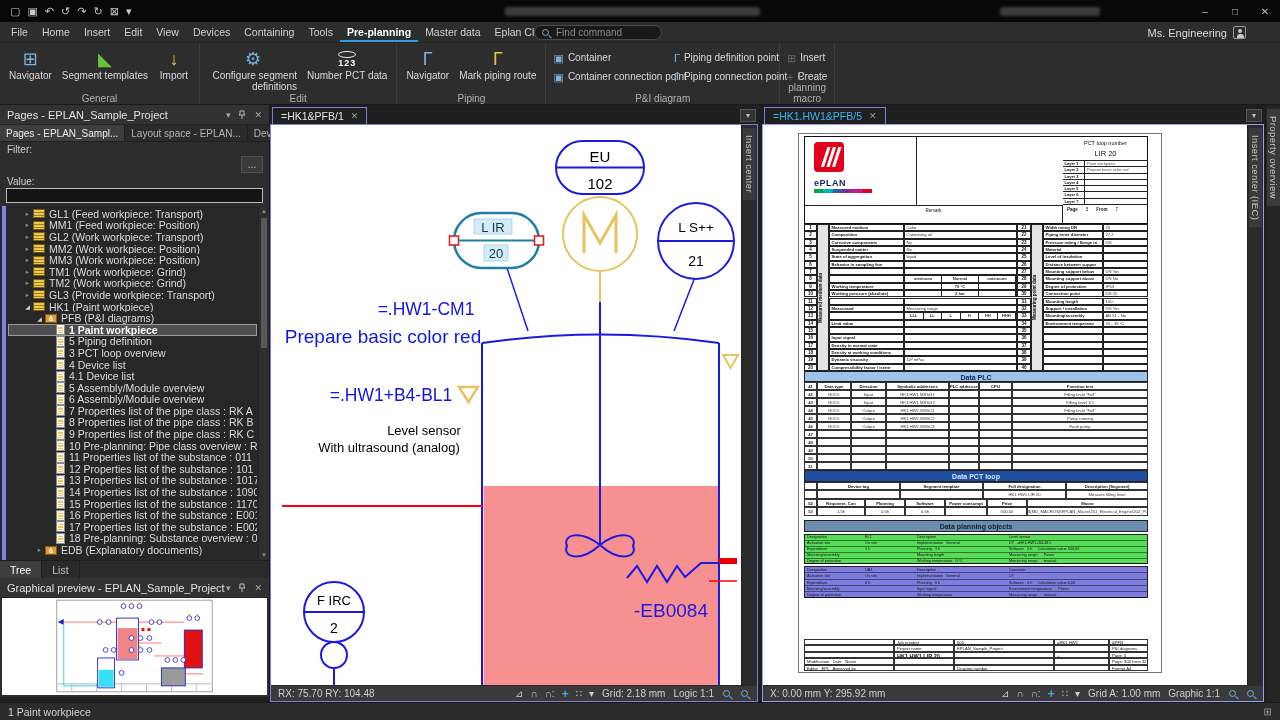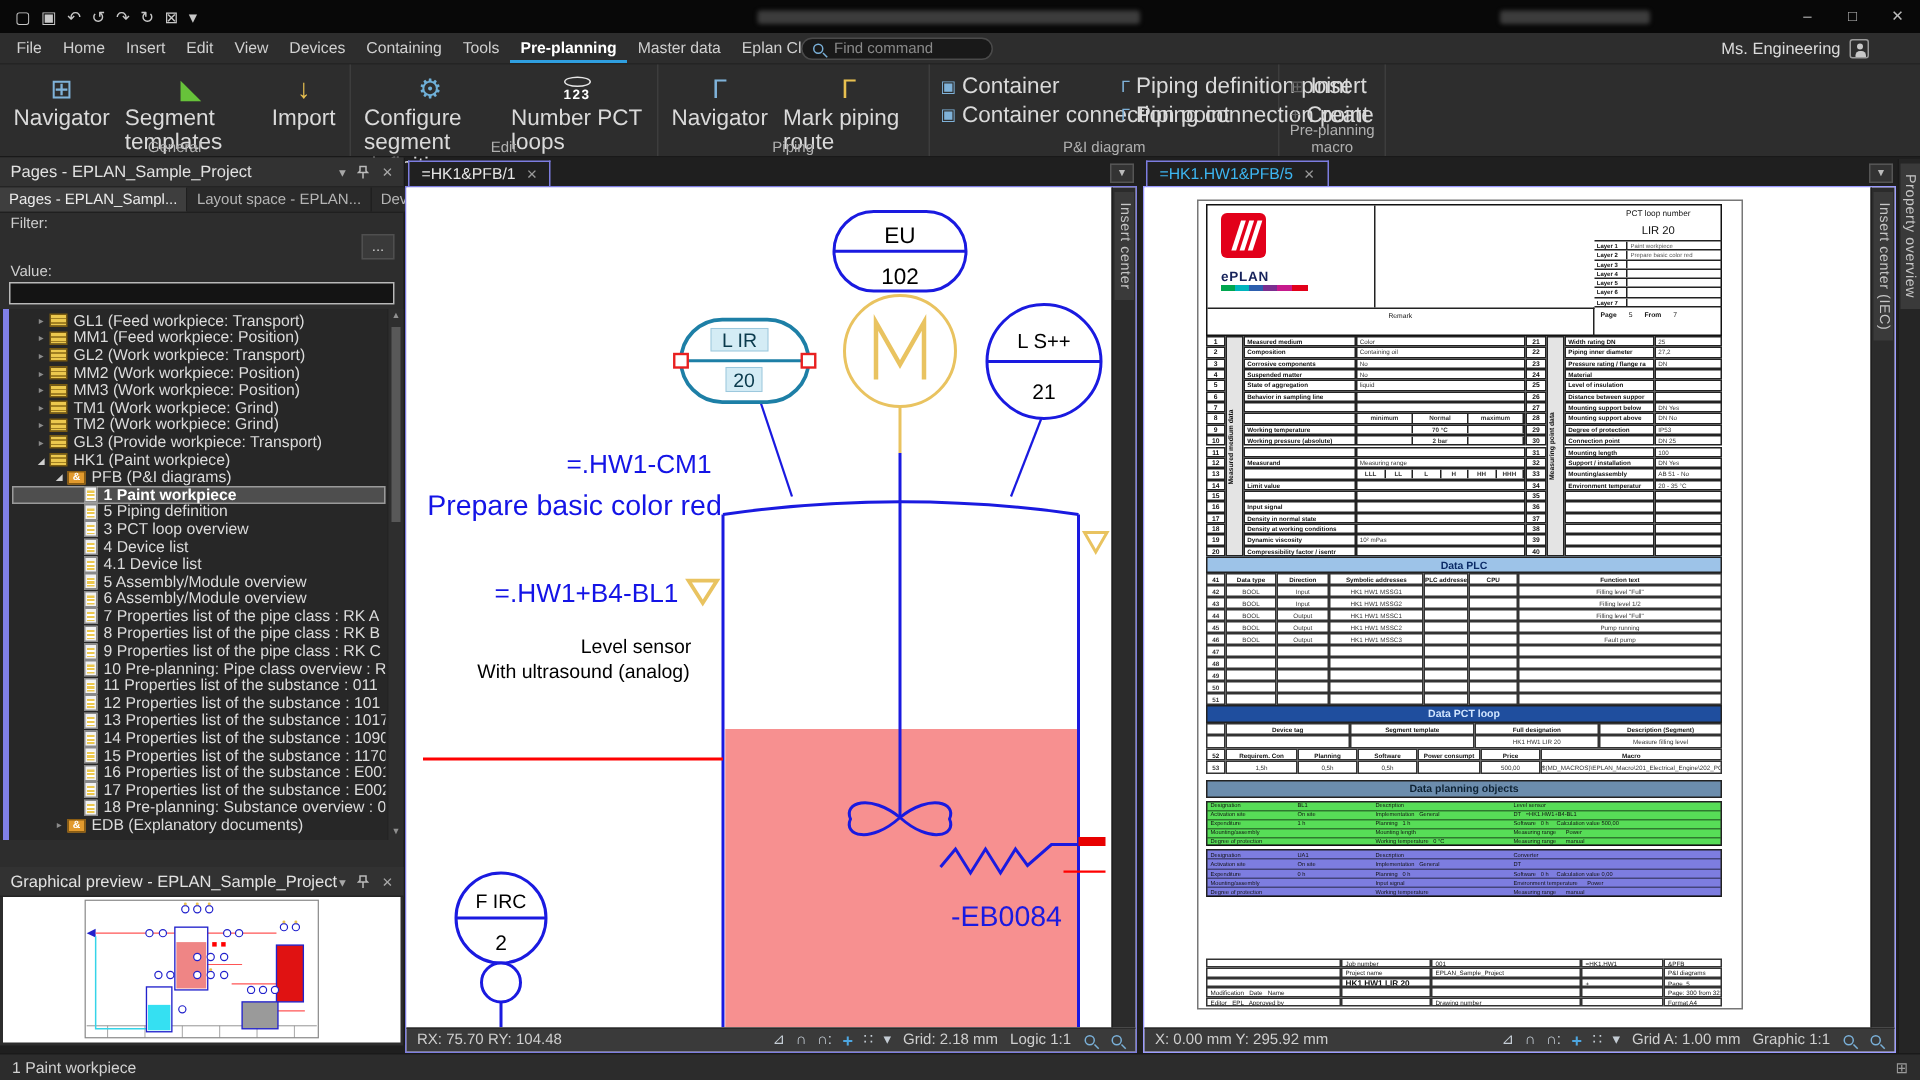--- a/index.html
+++ b/index.html
@@ -23,21 +23,21 @@
   .person{width:13px;height:13px;border:1px solid #9a9a9a;border-radius:2px;position:relative}
   .person::before{content:"";position:absolute;left:4px;top:2px;width:4px;height:4px;border-radius:50%;background:#c8c8c8}
   .person::after{content:"";position:absolute;left:2.5px;top:7px;width:7px;height:4px;border-radius:3px 3px 0 0;background:#c8c8c8}
 
   
   #ribbon{position:absolute;left:0;top:43px;width:1280px;height:62px;background:#2d2d2d;border-bottom:1px solid #191919;display:flex}
   .rgroup{position:relative;display:flex;align-items:flex-start;padding:2px 4px 12px;border-right:1px solid #3d3d3d}
   .rgroup-label{position:absolute;bottom:0;left:0;right:0;text-align:center;font-size:10px;color:#b0b0b0}
   .rbtn{display:flex;flex-direction:column;align-items:center;justify-content:flex-start;padding:2px 5px;min-width:42px}
   .ric{height:24px;display:flex;flex-direction:column;align-items:center;justify-content:center;font-size:17px;line-height:1}
-  .rlabel{font-size:15px;line-height:1.08;color:#dadada;text-align:left;max-width:88px}
+  .rlabel{font-size:10px;line-height:1.08;color:#dadada;text-align:right;max-width:88px}
   .rsmall-grid{display:grid;grid-template-rows:repeat(2,17px);grid-auto-flow:column;column-gap:12px;row-gap:2px;align-content:start;padding-top:5px}
   .rsmall{display:flex;align-items:center;gap:4px;font-size:10.5px;color:#dadada;padding:0 3px;white-space:nowrap}
   .rsmall .ric{height:auto;font-size:11px}
   .rbtn.disabled .rlabel,.rsmall.disabled{color:#777}
   .oval{display:block;width:18px;height:7px;border:1.5px solid #e6e6e6;border-radius:50%;margin:0 auto 1px}
   .n123{display:block;font-size: 9px;font-weight:bold;color:#fff;letter-spacing:1px}
 
   
   .panel{position:absolute;left:0;width:270px;background:#2d2d2d;border-right:1px solid #191919}
   #pages-panel{top:105px;height:473px}
@@ -231,21 +231,21 @@
       <div class="rgroup">
         <div class="rbtn">
           <span class="ric" style="color: rgb(111, 176, 216); font-size: 18px;">⚙</span>
           <span class="rlabel">Configure segment definitions</span>
         </div>
         <div class="rbtn">
           <span class="ric">
             <span class="oval"></span>
             <span class="n123">123</span>
           </span>
-          <span class="rlabel">Number PCT loops</span>
+          <span class="rlabel">Number PCT data</span>
         </div>
         <div class="rgroup-label">Edit</div>
       </div>
       <div class="rgroup">
         <div class="rbtn">
           <span class="ric" style="color: rgb(127, 178, 217); font-size: 18px;">Γ</span>
           <span class="rlabel">Navigator</span>
         </div>
         <div class="rbtn">
           <span class="ric" style="color: rgb(232, 192, 80); font-size: 18px;">Γ</span>
@@ -447,20 +447,24 @@
             <span class="tico ico-fold">&amp;</span>
             <span>EDB (Explanatory documents)</span>
           </div>
         </div>
       <div id="tree-scroll">
         <span class="sarrow" style="top:2px">▲</span>
         <div id="tree-thumb"></div>
         <span class="sarrow" style="bottom:2px">▼</span>
       </div>
     </div>
+    <div class="bottom-tabs" id="tree-list-tabs">
+        <div class="btab active">Tree</div>
+        <div class="btab">List</div>
+      </div>
   </div>
 
   <div class="panel" id="preview-panel">
     <div class="panel-header">
       <span>Graphical preview - EPLAN_Sample_Project</span>
       <span class="ph-icons">
         <span>▾</span>
         <svg width="8" height="10" viewBox="0 0 8 10">
             <path d="M2 1h4v3l1 1H1l1-1zM4 5v4" stroke="#bbb" fill="none"></path>
           </svg>

